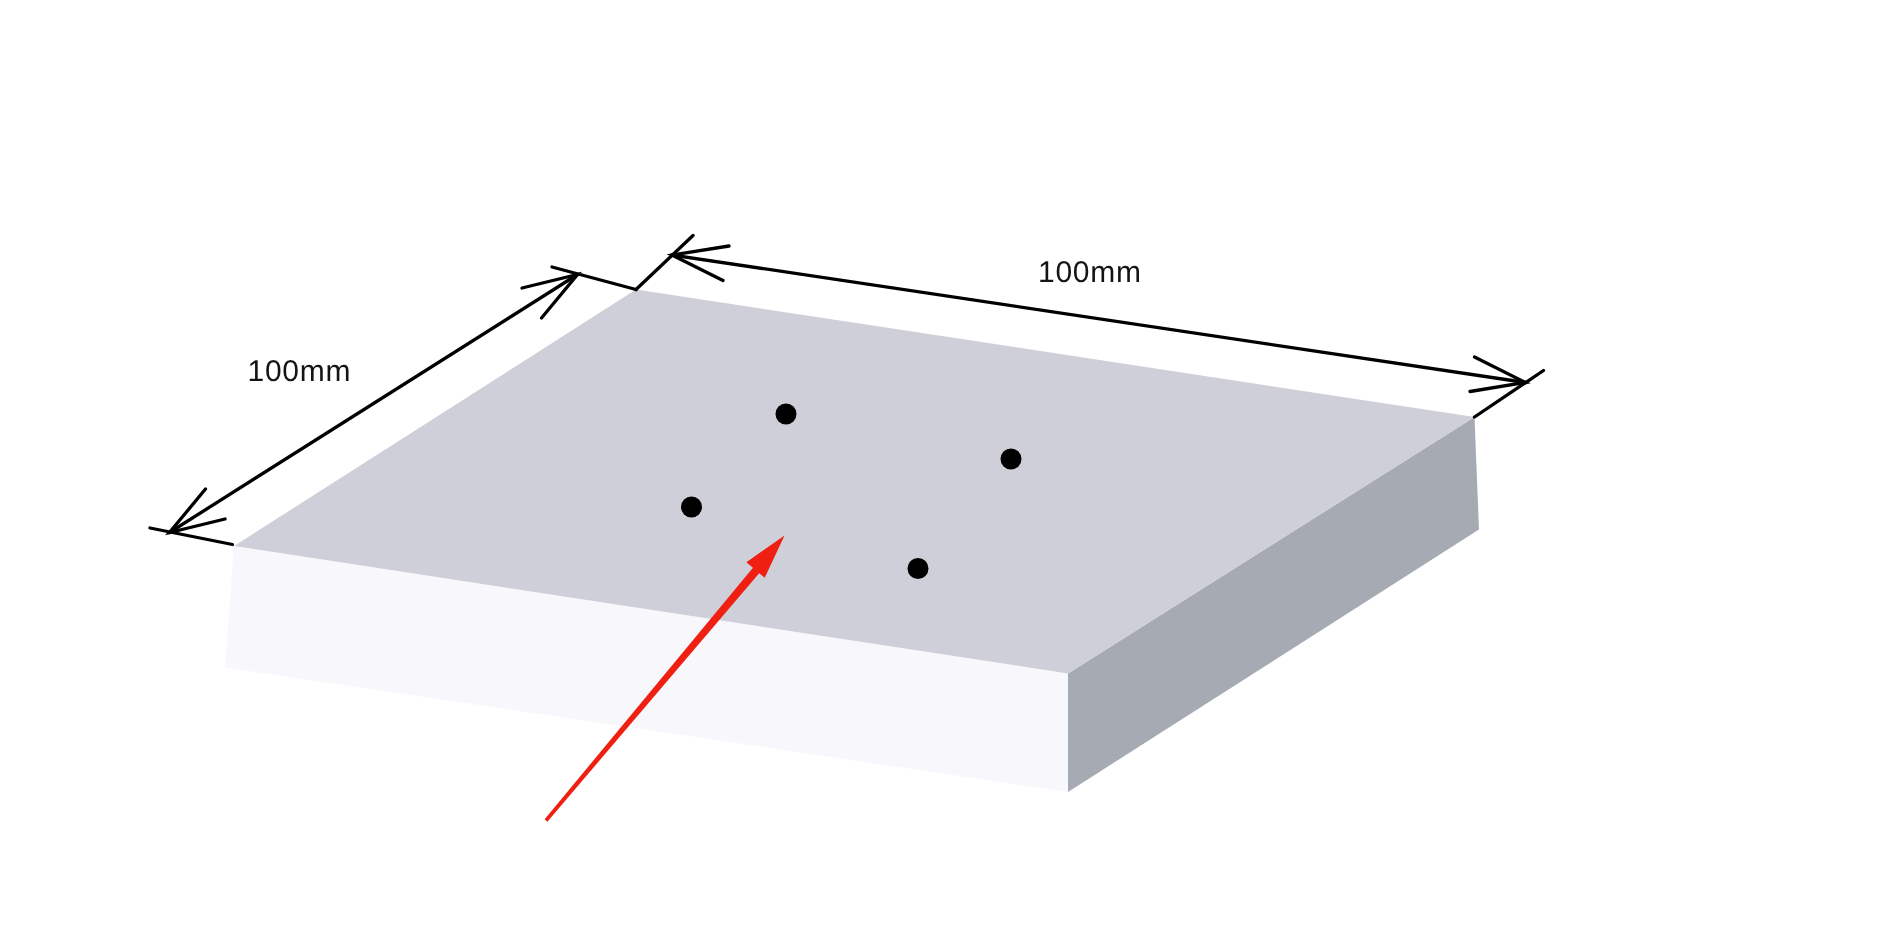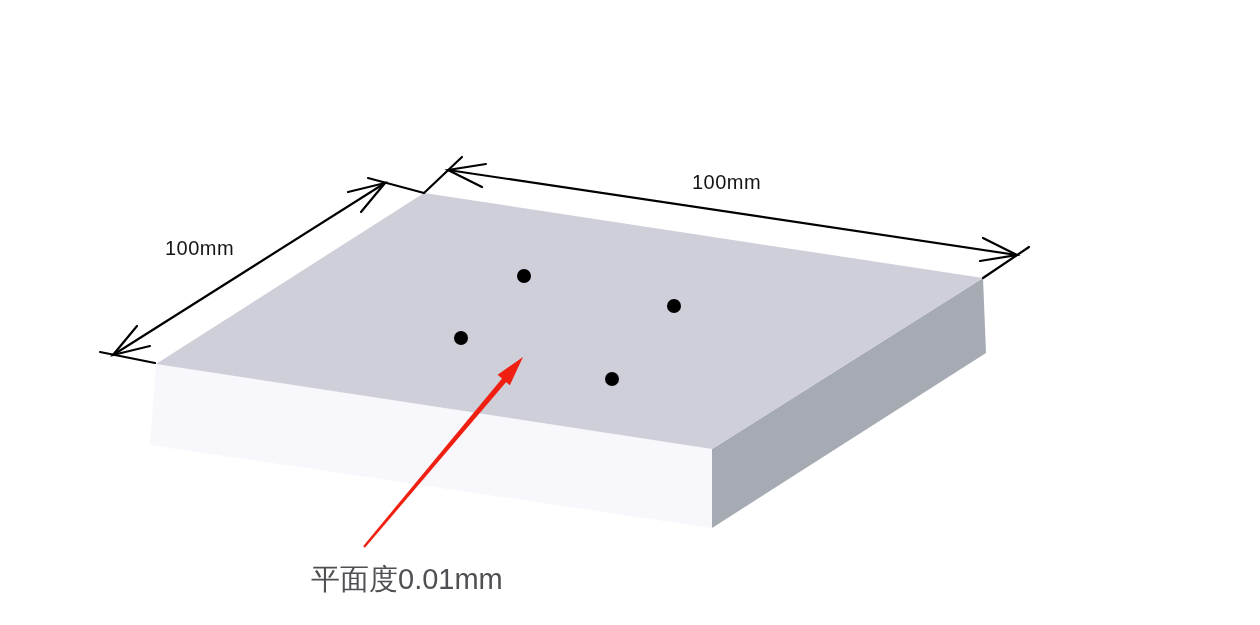--- a/index.html
+++ b/index.html
@@ -79,15 +79,14 @@
     <g>
       <polygon points="364.9,547.8 508.1,379.8 503.9,376.2 363.1,546.2" fill="#ef2011"></polygon>
       <polygon points="523,357 509.8,385.2 497.6,374.8" fill="#ef2011"></polygon>
     </g>
   </svg>
 
   <div class="label dim-label dim-label-top" style="color: rgb(20, 20, 20);">100mm</div>
 
   <div class="label dim-label dim-label-left" style="color: rgb(20, 20, 20);">100mm</div>
 
-  <div class="label flatness-label" style="color: rgb(79, 79, 84);">平面度0.01mm</div>
 
 </div>
 
 </body></html>

